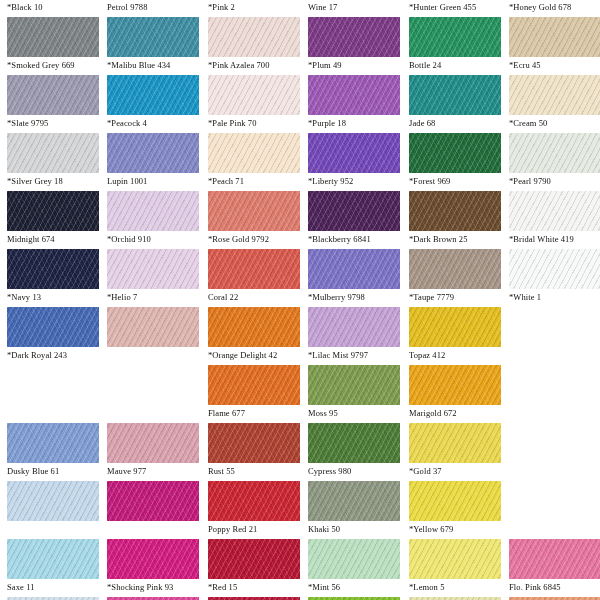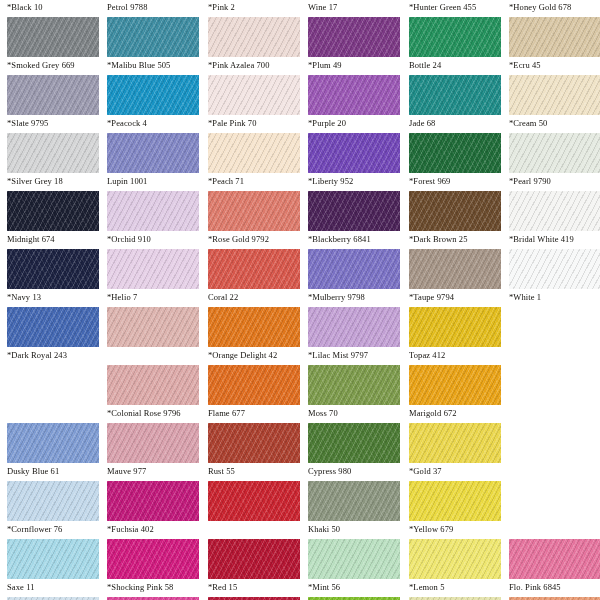--- a/index.html
+++ b/index.html
@@ -125,21 +125,21 @@
   </div>
 
   <div class="grid" id="grid" style="top:17px;">
       <div class="row">
         <div class="cell c0">
           <div class="swatch" style="background-color: rgb(125, 130, 133);"></div>
           <div class="label">*Smoked Grey 669</div>
         </div>
         <div class="cell c1">
           <div class="swatch" style="background-color: rgb(61, 140, 161);"></div>
-          <div class="label">*Malibu Blue 505</div>
+          <div class="label">*Malibu Blue 434</div>
         </div>
         <div class="cell c2">
           <div class="swatch" style="background-color: rgb(236, 218, 212);"></div>
           <div class="label">*Pink Azalea 700</div>
         </div>
         <div class="cell c3">
           <div class="swatch" style="background-color: rgb(123, 56, 132);"></div>
           <div class="label">*Plum 49</div>
         </div>
         <div class="cell c4">
@@ -159,21 +159,21 @@
         <div class="cell c1">
           <div class="swatch" style="background-color: rgb(23, 147, 196);"></div>
           <div class="label">*Peacock 4</div>
         </div>
         <div class="cell c2">
           <div class="swatch" style="background-color: rgb(242, 228, 226);"></div>
           <div class="label">*Pale Pink 70</div>
         </div>
         <div class="cell c3">
           <div class="swatch" style="background-color: rgb(154, 87, 180);"></div>
-          <div class="label">*Purple 20</div>
+          <div class="label">*Purple 18</div>
         </div>
         <div class="cell c4">
           <div class="swatch" style="background-color: rgb(30, 139, 135);"></div>
           <div class="label">Jade 68</div>
         </div>
         <div class="cell c5">
           <div class="swatch" style="background-color: rgb(239, 226, 198);"></div>
           <div class="label">*Cream 50</div>
         </div>
       </div>
@@ -241,21 +241,21 @@
         <div class="cell c2">
           <div class="swatch" style="background-color: rgb(215, 87, 75);"></div>
           <div class="label">Coral 22</div>
         </div>
         <div class="cell c3">
           <div class="swatch" style="background-color: rgb(122, 113, 196);"></div>
           <div class="label">*Mulberry  9798</div>
         </div>
         <div class="cell c4">
           <div class="swatch" style="background-color: rgb(165, 148, 134);"></div>
-          <div class="label">*Taupe 9794</div>
+          <div class="label">*Taupe 7779</div>
         </div>
         <div class="cell c5">
           <div class="swatch" style="background-color: rgb(247, 248, 248);"></div>
           <div class="label">*White 1</div>
         </div>
       </div>
       <div class="row">
         <div class="cell c0">
           <div class="swatch" style="background-color: rgb(67, 103, 178);"></div>
           <div class="label">*Dark Royal 243</div>
@@ -270,31 +270,27 @@
         <div class="cell c3">
           <div class="swatch" style="background-color: rgb(194, 160, 212);"></div>
           <div class="label">*Lilac Mist 9797</div>
         </div>
         <div class="cell c4">
           <div class="swatch" style="background-color: rgb(226, 188, 28);"></div>
           <div class="label">Topaz 412</div>
         </div>
       </div>
       <div class="row">
-        <div class="cell c1">
-          <div class="swatch" style="background-color: rgb(220, 169, 168);"></div>
-          <div class="label">*Colonial Rose 9796</div>
-        </div>
         <div class="cell c2">
           <div class="swatch" style="background-color: rgb(223, 108, 31);"></div>
           <div class="label">Flame 677</div>
         </div>
         <div class="cell c3">
           <div class="swatch" style="background-color: rgb(124, 154, 75);"></div>
-          <div class="label">Moss 70</div>
+          <div class="label">Moss 95</div>
         </div>
         <div class="cell c4">
           <div class="swatch" style="background-color: rgb(232, 162, 22);"></div>
           <div class="label">Marigold 672</div>
         </div>
       </div>
       <div class="row">
         <div class="cell c0">
           <div class="swatch" style="background-color: rgb(126, 155, 210);"></div>
           <div class="label">Dusky Blue 61</div>
@@ -312,46 +308,45 @@
           <div class="label">Cypress 980</div>
         </div>
         <div class="cell c4">
           <div class="swatch" style="background-color: rgb(234, 214, 76);"></div>
           <div class="label">*Gold 37</div>
         </div>
       </div>
       <div class="row">
         <div class="cell c0">
           <div class="swatch" style="background-color: rgb(194, 216, 234);"></div>
-          <div class="label">*Cornflower 76</div>
         </div>
         <div class="cell c1">
           <div class="swatch" style="background-color: rgb(192, 25, 122);"></div>
-          <div class="label">*Fuchsia 402</div>
         </div>
         <div class="cell c2">
           <div class="swatch" style="background-color: rgb(201, 35, 47);"></div>
+          <div class="label">Poppy Red 21</div>
         </div>
         <div class="cell c3">
           <div class="swatch" style="background-color: rgb(139, 149, 127);"></div>
           <div class="label">Khaki 50</div>
         </div>
         <div class="cell c4">
           <div class="swatch" style="background-color: rgb(234, 217, 63);"></div>
           <div class="label">*Yellow 679</div>
         </div>
       </div>
       <div class="row">
         <div class="cell c0">
           <div class="swatch" style="background-color: rgb(165, 216, 231);"></div>
           <div class="label">Saxe 11</div>
         </div>
         <div class="cell c1">
           <div class="swatch" style="background-color: rgb(208, 26, 126);"></div>
-          <div class="label">*Shocking Pink 58</div>
+          <div class="label">*Shocking Pink 93</div>
         </div>
         <div class="cell c2">
           <div class="swatch" style="background-color: rgb(180, 21, 50);"></div>
           <div class="label">*Red 15</div>
         </div>
         <div class="cell c3">
           <div class="swatch" style="background-color: rgb(185, 223, 192);"></div>
           <div class="label">*Mint 56</div>
         </div>
         <div class="cell c4">

